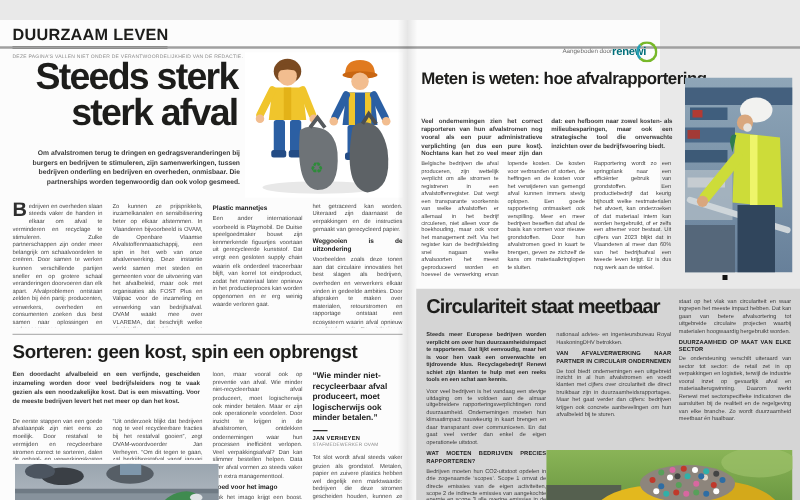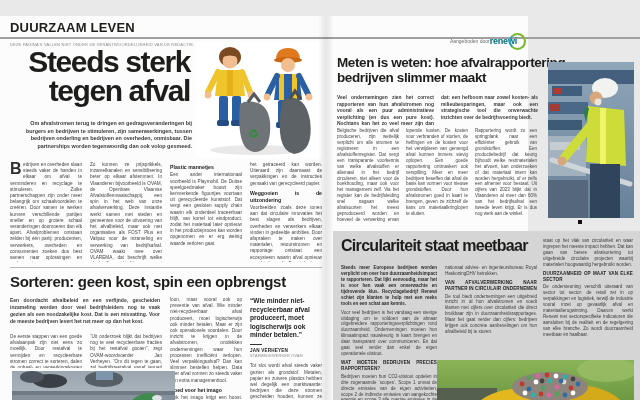--- a/index.html
+++ b/index.html
@@ -67,21 +67,21 @@
   <div class="sponsor">
     <span class="sponsor-label">Aangeboden door</span>
     <span class="renewi">
       <span>renewi</span>
       <span class="renewi-ring"></span>
     </span>
   </div>
 
   <div class="samen-title h-big">
     <div>Steeds sterk</div>
-    <div>tegen afval</div>
+    <div>sterk afval</div>
   </div>
   <div class="samen-stand">Om afvalstromen terug te dringen en gedrags­veranderingen bij burgers en bedrijven te stimuleren, zijn samenwerkingen, tussen bedrijven onderling en bedrijven en overheden, onmisbaar. Die partnerships worden tegenwoordig dan ook volop gesmeed.</div>
 
   <div class="photo-playmobil">
     <svg width="126" height="116" viewBox="0 0 126 116">
       <rect width="126" height="116" fill="#ffffff"></rect>
       <ellipse cx="60" cy="108" rx="46" ry="5" fill="#e8e8e8"></ellipse>
 
       <ellipse cx="34" cy="15" rx="11" ry="10" fill="#7a4a21"></ellipse>
       <circle cx="34" cy="19" r="7.5" fill="#f2bd8f"></circle>
@@ -176,21 +176,20 @@
       <rect x="84" y="0" width="17" height="9" fill="#7e96ab"></rect>
       <ellipse cx="20" cy="6" rx="12" ry="6" fill="#4c5560"></ellipse>
       <ellipse cx="132" cy="31" rx="15" ry="8" fill="#3f8b4f" transform="rotate(-18 132 31)"></ellipse>
       <path d="M120,35 L112,40" stroke="#3f8b4f" stroke-width="5" stroke-linecap="round"></path>
       <ellipse cx="145" cy="27" rx="5" ry="3" fill="#dfe3e5"></ellipse>
     </svg>
   </div>
 
   <div class="meten-title h-big">
     <div>Meten is weten: hoe afvalrapportering</div>
-    <div>bedrijven slimmer maakt</div>
   </div>
   <div class="meten-stand">Veel ondernemingen zien het correct rapporteren van hun afvalstromen nog vooral als een puur administratieve verplichting (en dus een pure kost). Nochtans kan het zo veel meer zijn dan dat: een hefboom naar zowel kosten- als milieubesparingen, maar ook een strategische tool die onverwachte inzichten over de bedrijfsvoering biedt.</div>
 
   <div class="body-col" style="left:337px;top:112px;width:62px;height:94px;font-size:4.5px;">
     <p>Belgische bedrijven die afval produceren, zijn wettelijk verplicht om alle stromen te registreren in een afvalstoffenregister. Dat vergt een transparante voorkennis van welke afvalstoffen er allemaal in het bedrijf circuleren, niet alleen voor de boekhouding, maar ook voor het management zelf. Via het register kan de bedrijfsleiding snel nagaan welke afvalsoorten het meest geproduceerd worden en hoeveel de verwerking ervan kost.</p>
   </div>
   <div class="body-col" style="left:406px;top:112px;width:62px;height:94px;font-size:4.5px;">
     <p>lopende kosten. De kosten voor verbranden of storten, de heffingen en de kosten voor het verwijderen van gemengd afval kunnen immers stevig oplopen. Een goede rapportering ontmaskert ook verspilling. Meer en meer bedrijven beseffen dat afval de basis kan vormen voor nieuwe grondstoffen. Door hun afvalstromen goed in kaart te brengen, geven ze zichzelf de kans om materiaalkringlopen te sluiten.</p>
   </div>
   <div class="body-col" style="left:475px;top:112px;width:62px;height:94px;font-size:4.5px;">

